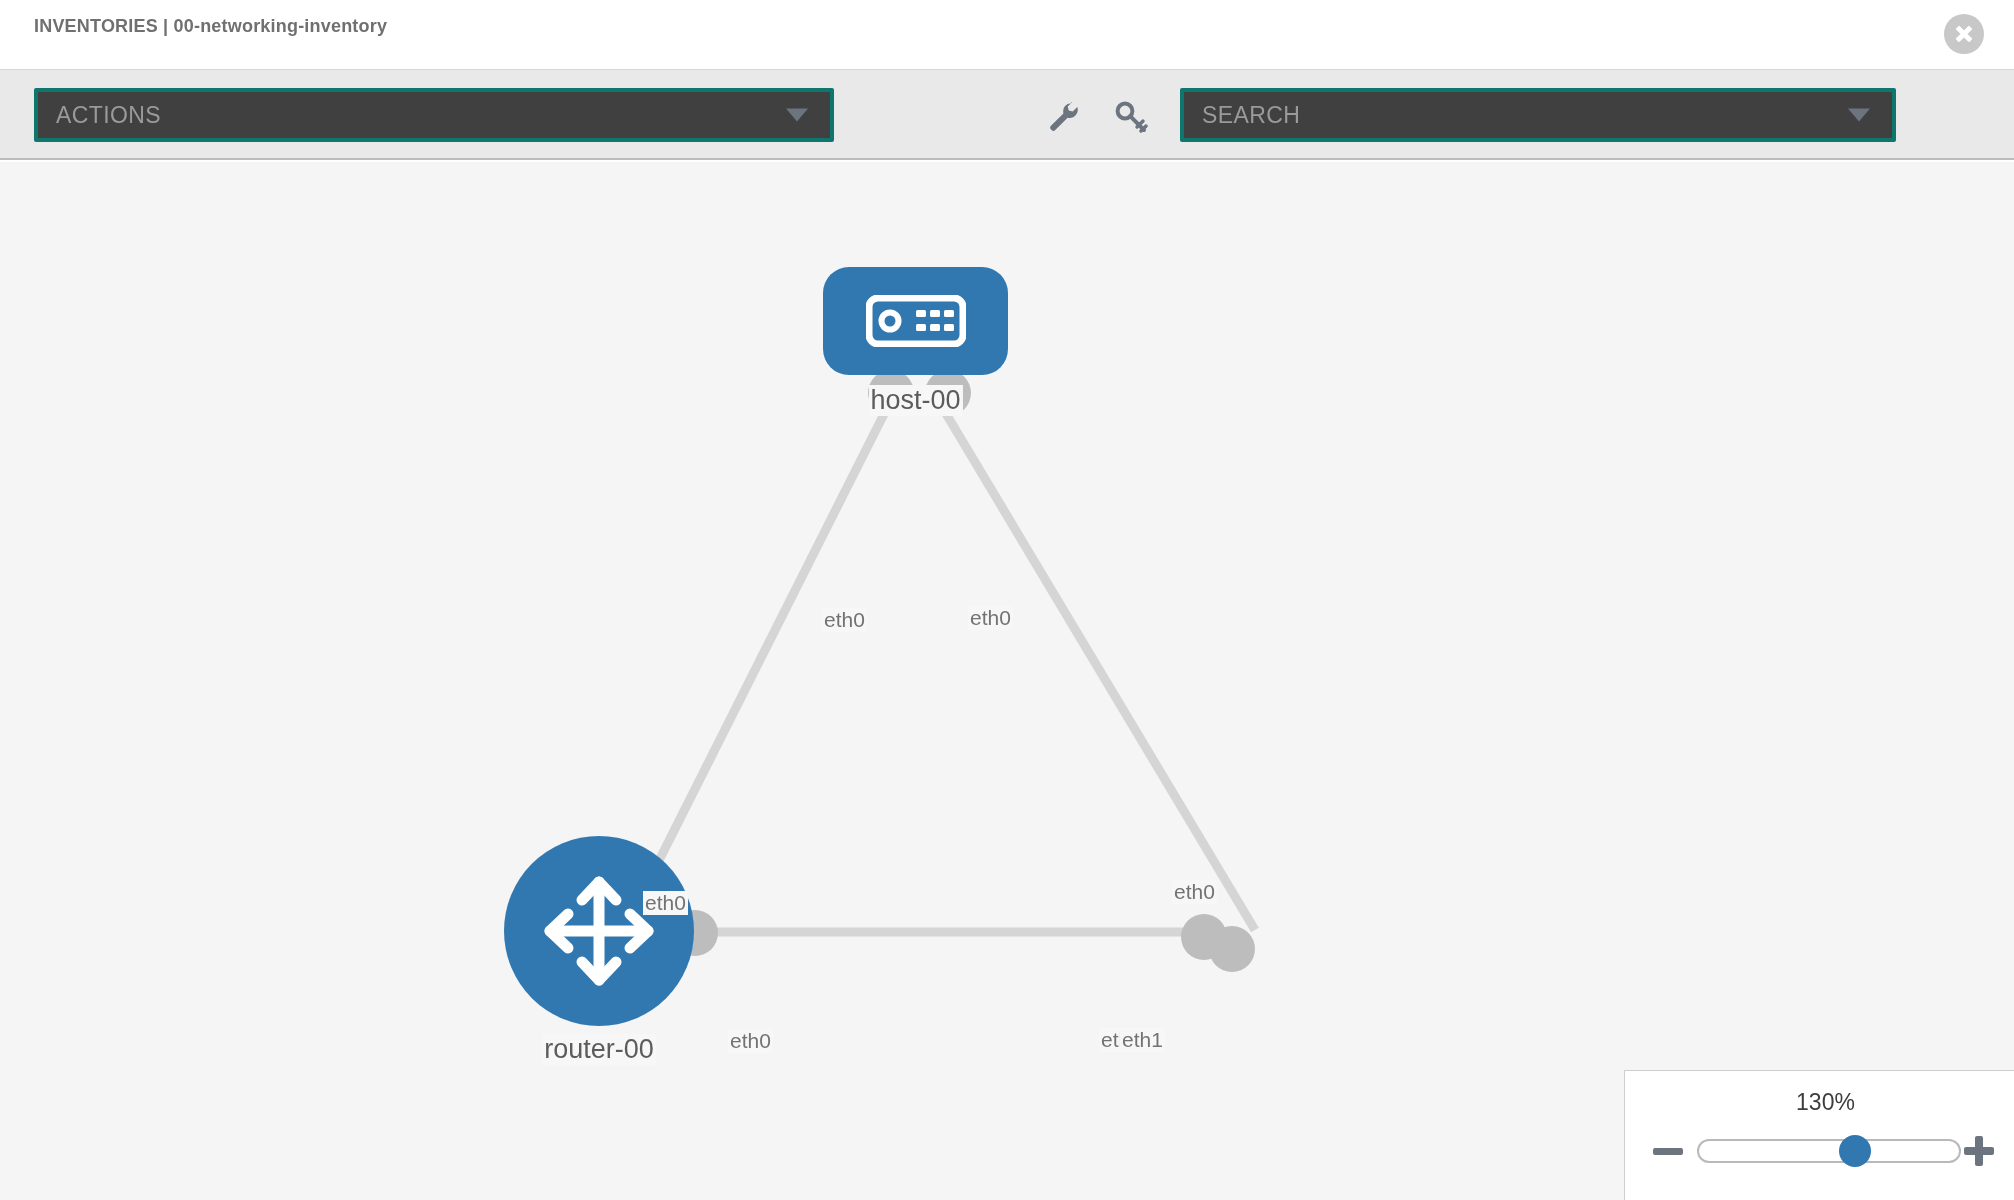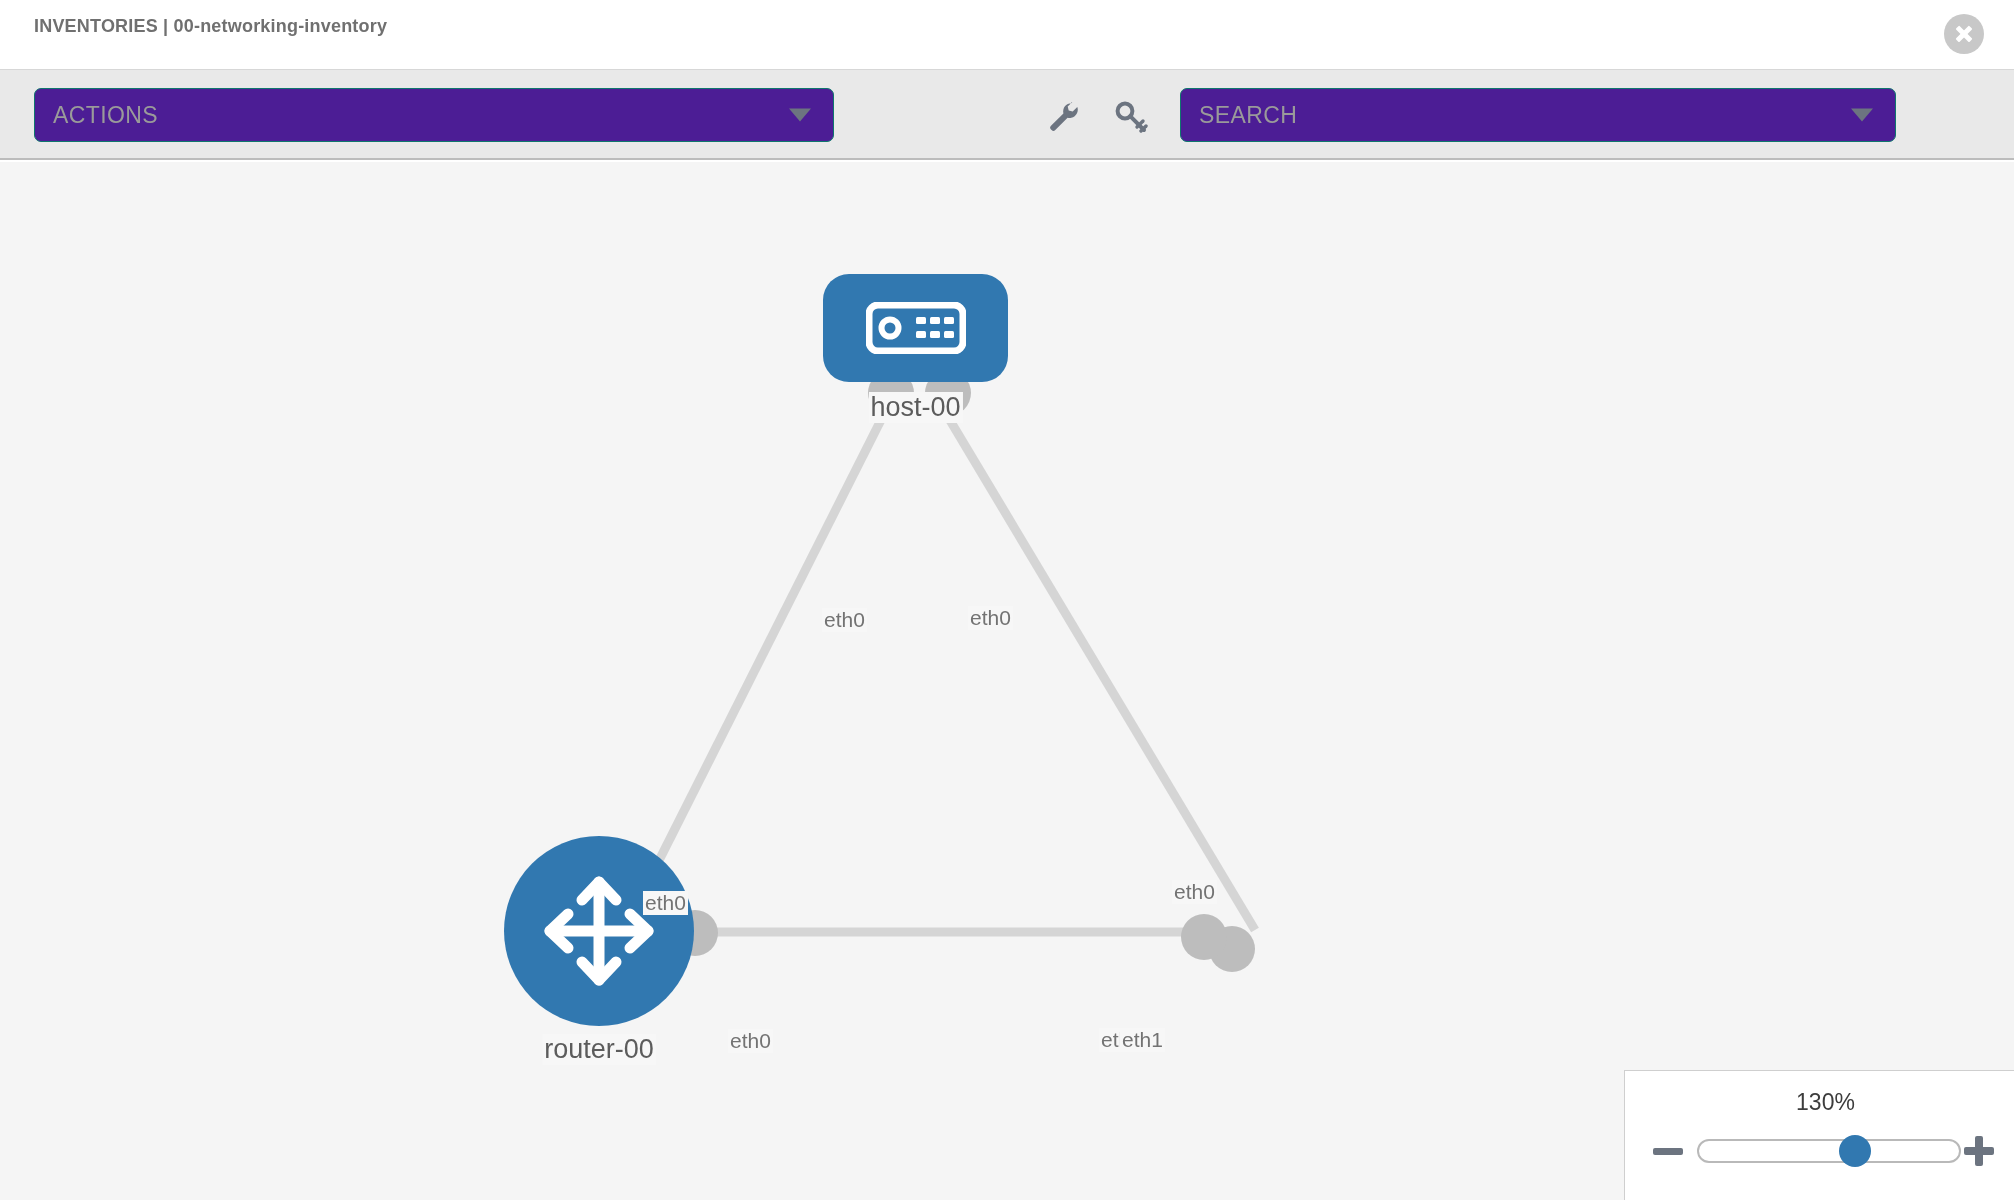--- a/index.html
+++ b/index.html
@@ -36,23 +36,23 @@
   #close-btn::after  { transform: translate(-50%,-50%) rotate(-45deg); }
 
   
   #toolbar {
     position: absolute; left: 0; top: 70px; width: 2014px; height: 90px;
     background: #e9e9e9;
     border-bottom: 2px solid #bcbcbc;
   }
   .field {
     position: absolute; top: 18px; height: 54px;
-    background: #4c1d95;
-    border: 1px solid #0f766e;
-    border-radius: 7px;
+    background: #404040;
+    border: 4px solid #0f766e;
+    border-radius: 2px;
   }
   #actions-select { left: 34px; width: 800px; }
   #search-field   { left: 1180px; width: 716px; }
   .field .field-text {
     position: absolute; left: 18px; top: 50%; transform: translateY(-50%);
     font-size: 23px; color: #9a9a9a; letter-spacing: 0.4px;
   }
   .caret {
     position: absolute; right: 22px; top: 50%; transform: translateY(-50%);
     width: 0; height: 0;
@@ -186,21 +186,21 @@
         <line x1="660" y1="770" x2="1230" y2="770"></line>
       </g>
     </svg>
 
     <div class="endpoint" style="left:868px; top:208px; width:46px; height:46px;"></div>
     <div class="endpoint" style="left:925px; top:208px; width:46px; height:46px;"></div>
     <div class="endpoint" style="left:672px; top:748px; width:46px; height:46px;"></div>
     <div class="endpoint" style="left:1209px; top:764px; width:46px; height:46px;"></div>
     <div class="endpoint" style="left:1181px; top:752px; width:46px; height:46px;"></div>
 
-    <div class="node" style="left:823px; top:112px; width:185px; height:108px;padding-left:16px;">
+    <div class="node" style="left:823px; top:105px; width:185px; height:108px;padding-left:16px;">
       <div class="node-shape" style="width:185px; height:108px; border-radius:26px;">
         <svg width="100" height="52" viewBox="0 0 100 52" aria-hidden="true">
           <rect x="3" y="3" width="94" height="46" rx="9" fill="none" stroke="#ffffff" stroke-width="7"></rect>
           <circle cx="24" cy="26" r="8.5" fill="none" stroke="#ffffff" stroke-width="6"></circle>
           <g fill="#ffffff">
             <rect x="50" y="15" width="10" height="7" rx="1.5"></rect>
             <rect x="64" y="15" width="10" height="7" rx="1.5"></rect>
             <rect x="78" y="15" width="10" height="7" rx="1.5"></rect>
             <rect x="50" y="29" width="10" height="7" rx="1.5"></rect>
             <rect x="64" y="29" width="10" height="7" rx="1.5"></rect>

